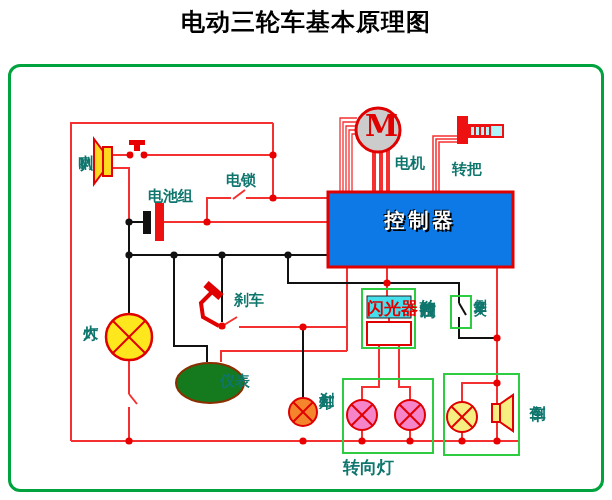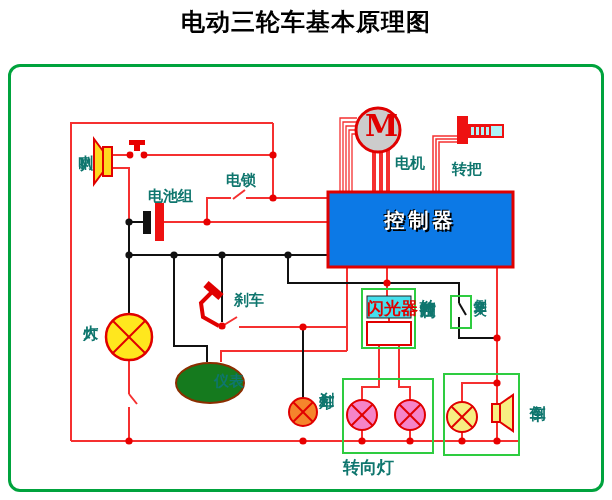--- a/index.html
+++ b/index.html
@@ -10,21 +10,21 @@
   #frame{position:absolute;left:8px;top:64px;width:596px;height:428px;
          border:3px solid #00a33d;border-radius:12px;box-sizing:border-box;}
   svg{position:absolute;left:0;top:0;}
   .lbl{position:absolute;color:#0f766e;font-weight:bold;font-size:15px;line-height:1.05;white-space:nowrap;}
   .v{writing-mode:vertical-rl;text-orientation:upright;letter-spacing:1px;white-space:normal;}
   #lbl-motor-m{color:#e00000;font-family:"DejaVu Serif","Liberation Serif",serif;
                font-size:30px;font-weight:900;}
   #lbl-controller{width:185px;text-align:center;color:#ffffff;font-size:20px;letter-spacing:4px;
                   text-shadow:2px 2px 0 #000,-1px -1px 0 #000;}
   #lbl-flasher{width:44px;text-align:center;color:#e00000;font-size:17px;letter-spacing:0;}
-  #lbl-meter{width:68px;text-align:right;}
+  #lbl-meter{width:68px;text-align:left;padding-left:44px;}
   #lbl-turnlights{width:90px;text-align:left;font-size:17px;}
   #lbl-revswitch{font-size:13px;}
 </style>
 </head>
 <body>
 
 <div id="stage">
 
   <div id="title" class="t">电动三轮车基本原理图</div>
   <div id="frame"></div>

